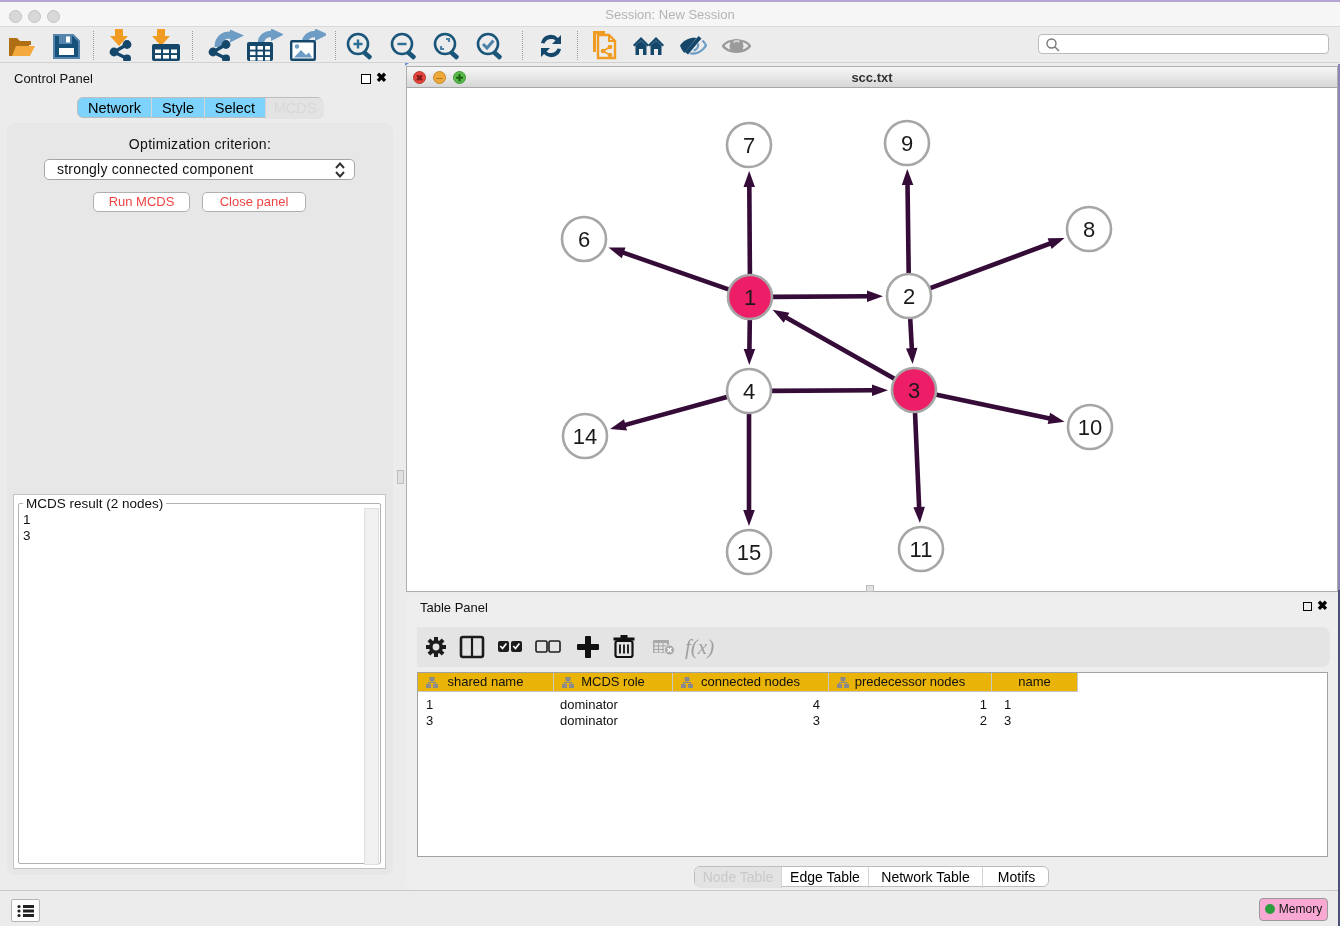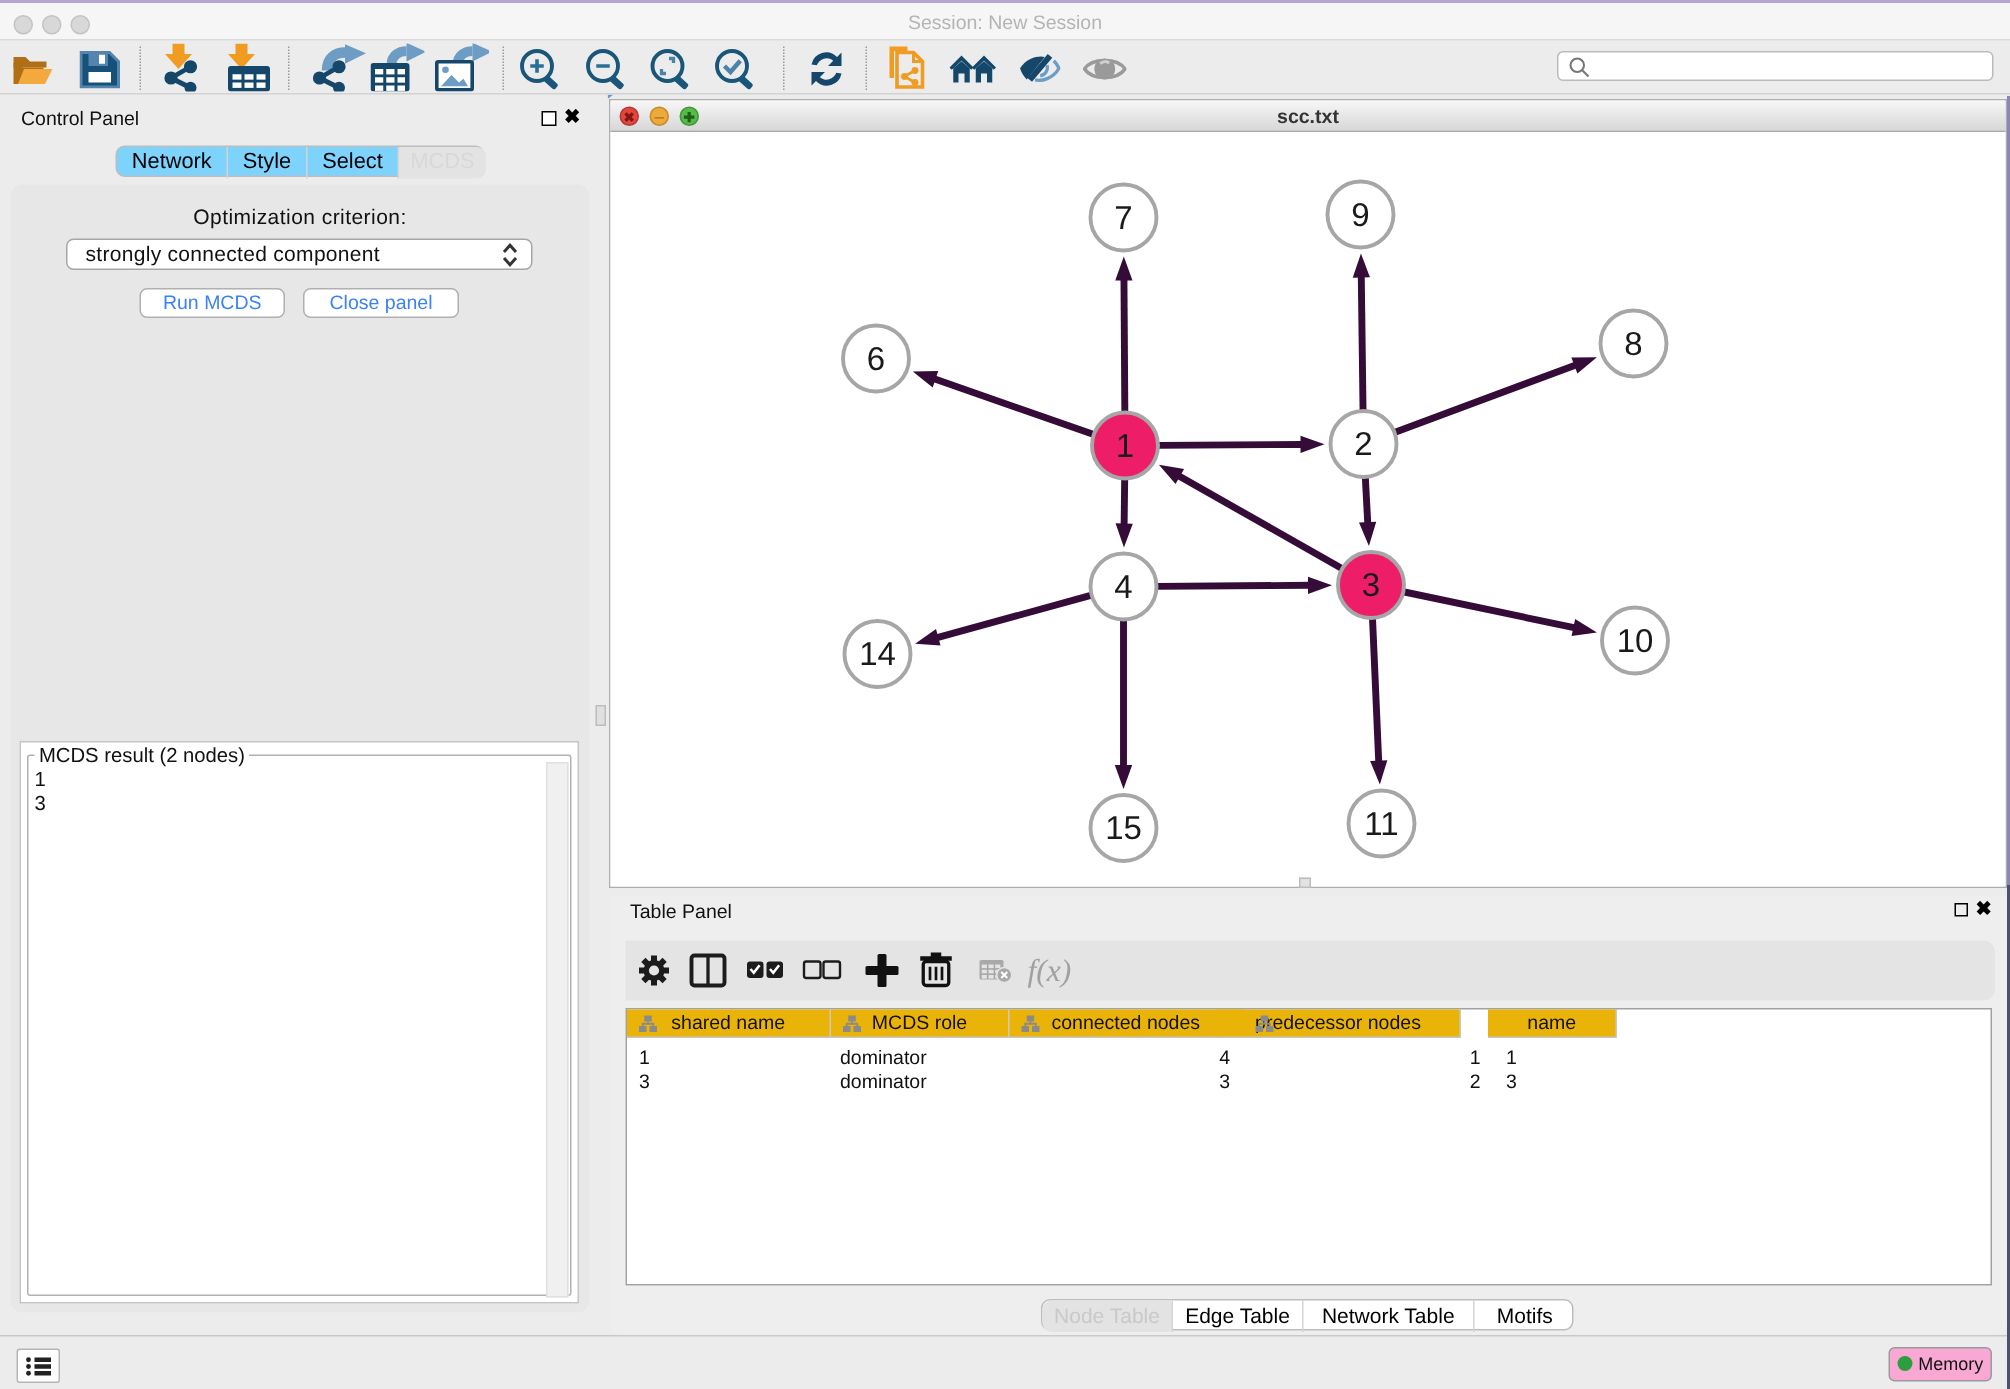--- a/index.html
+++ b/index.html
@@ -16,21 +16,21 @@
 #searchbox { position:absolute; left:1038px; top:6px; width:291px; height:20px; background:#fff; border:1px solid #bbb; border-radius:4px; }
 
 #cp-title { left:14px; top:71px; font-size:13px; color:#111; }
 #cp-float { left:361px; top:74px; width:10px; height:10px; border:1.5px solid #000; background:#fff; }
 #cp-close { left:376px; top:70px; font-size:13px; font-weight:bold; color:#000; }
 #tabbar { position:absolute; left:77px; top:97px; width:246px; height:21px; background:#7dd3fc; border:1px solid #bdbdbd; border-radius:6px; }
 .tab { position:absolute; top:0; height:21px; font-size:14.5px; color:#000; text-align:center; line-height:20px; border-right:1px solid #d4d4d4; }
 #cp-panel { left:7px; top:123px; width:386px; height:752px; background:#e7e7e7; border-radius:8px; }
 #opt-label { left:0; top:136px; width:400px; text-align:center; font-size:14px; letter-spacing:0.3px; color:#111; }
 #dropdown { left:44px; top:159px; width:311px; height:21px; background:#fff; border:1px solid #a6a6a6; border-radius:5px; font-size:14px; letter-spacing:0.2px; color:#111; line-height:19px; padding-left:12px; }
-.btn { position:absolute; top:192px; height:20px; background:#fff; border:1px solid #b0b0b0; border-radius:5px; font-size:13px; color:#3b82f6; text-align:center; line-height:18px; }
+.btn { position:absolute; top:192px; height:20px; background:#fff; border:1px solid #b0b0b0; border-radius:5px; font-size:13px; color:#ef4444; text-align:center; line-height:18px; }
 #mcds-box { left:13px; top:494px; width:373px; height:375px; background:#fff; border:1px solid #c4c4c4; }
 #mcds-fs { position:absolute; left:4px; top:8px; right:4px; bottom:4px; border:1px solid #b2b2b2; border-radius:2px;padding-left:28px; }
 #mcds-legend { position:absolute; left:4px; top:-8px; background:#fff; padding:0 3px; font-size:13.5px; color:#111; }
 #mcds-scroll { position:absolute; right:6px; top:13px; width:15px; bottom:3px; background:#f0f0f0; border:1px solid #e0e0e0; }
 
 #netwin { left:406px; top:66px; width:932px; height:526px; background:#fff; border:1px solid #aeaeae; }
 #net-title { position:absolute; left:0; top:0; width:100%; height:21px; background:linear-gradient(#f7f7f7,#d7d7d7); border-bottom:1px solid #a8a8a8; }
 .traffic { position:absolute; top:3.5px; width:13px; height:13px; border-radius:50%; font-size:9px; font-weight:bold; text-align:center; line-height:13px; }
 #net-name { position:absolute; width:100%; text-align:center; top:3px; font-size:13px; font-weight:bold; color:#333; }
 
@@ -380,21 +380,21 @@
     </g>
 
     <text x="268" y="27" font-family="Liberation Serif, serif" font-style="italic" font-size="21" fill="#a0a0a0">f(x)</text>
   </svg>
 </div>
 <div class="abs" id="tp-table">
   <div id="tp-header">
     <div class="hcell" style="left:0;width:136px">shared name</div>
     <div class="hcell" style="left:136px;width:119px">MCDS role</div>
     <div class="hcell" style="left:255px;width:156px">connected nodes</div>
-    <div class="hcell" style="left:393px;width:163px">predecessor nodes</div>
+    <div class="hcell" style="left:411px;width:163px">predecessor nodes</div>
     <div class="hcell" style="left:574px;width:86px">name</div>
   </div>
   <svg width="910" height="19" style="position:absolute;left:0;top:0;pointer-events:none">
     <g fill="#8a8a8a">
       <g transform="translate(8,4)">
           <rect x="3.5" y="0" width="5" height="4"></rect>
           <rect x="0" y="7" width="5" height="4"></rect>
           <rect x="7" y="7" width="5" height="4"></rect>
           <path d="M6 4 L6 6 M2.5 7 L2.5 5.5 L9.5 5.5 L9.5 7" stroke="#8a8a8a" fill="none" stroke-width="1.2"></path>
         </g>

